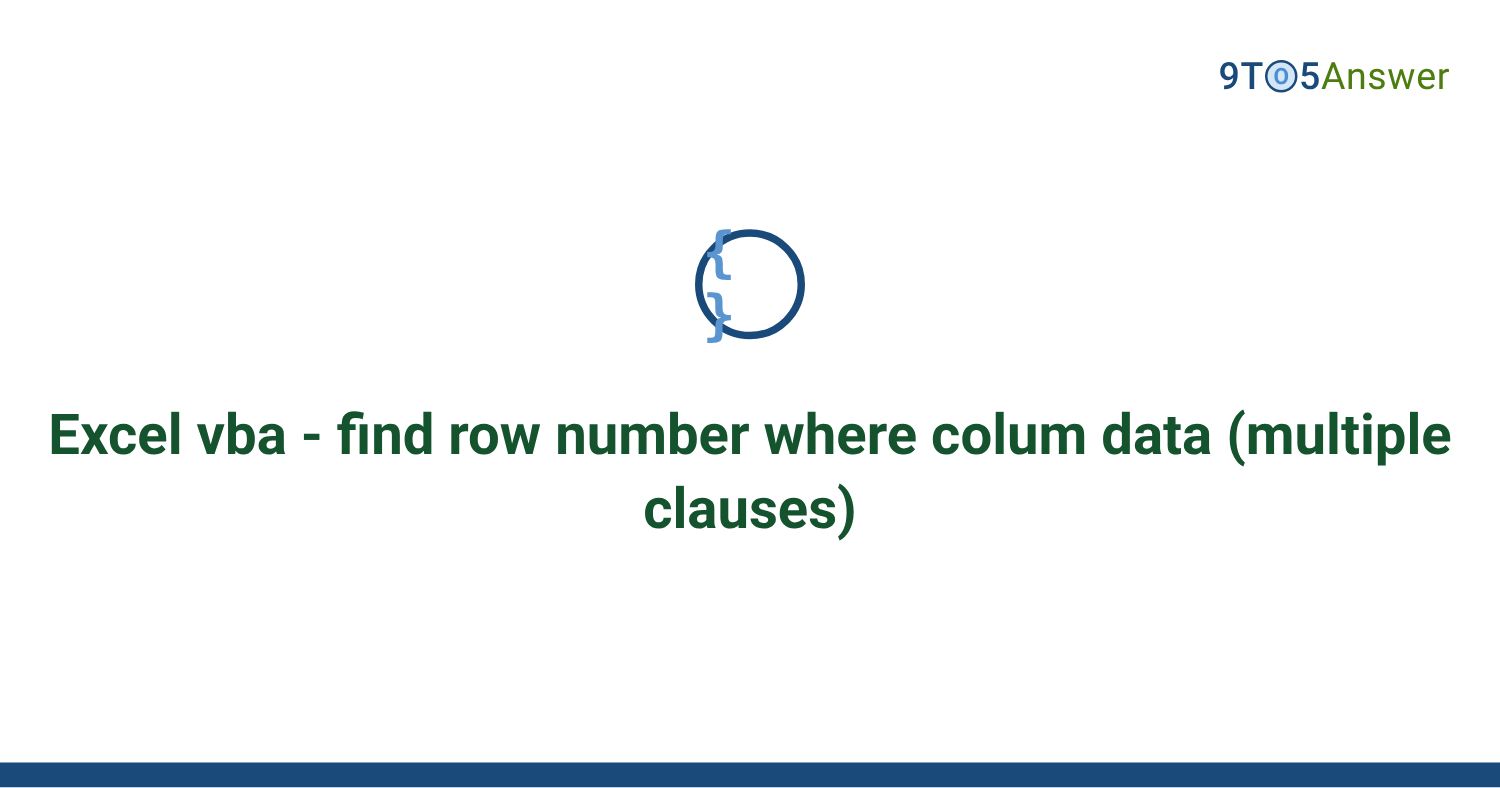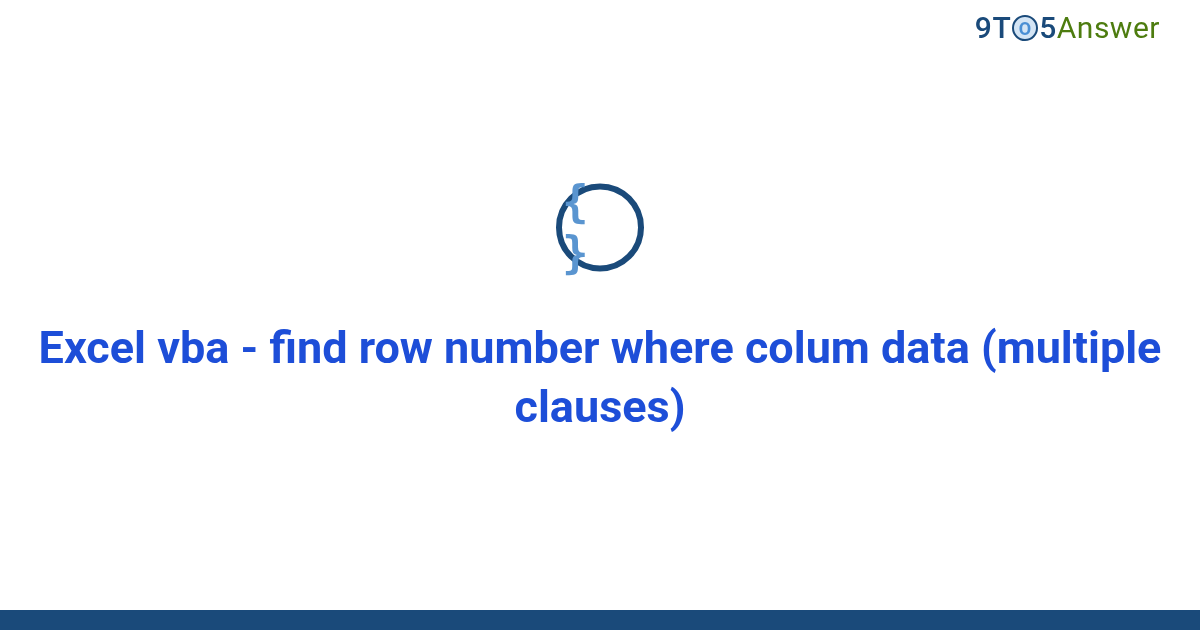--- a/index.html
+++ b/index.html
@@ -10,21 +10,21 @@
     body {
       width: 1200px;
       height: 630px;
       background: #ffffff;
       font-family: -apple-system, BlinkMacSystemFont, "Segoe UI", Roboto, Helvetica, Arial, sans-serif;
       position: relative;
       overflow: hidden;
     }
     .brand {
       position: absolute;
-      top: 10px;
+      top: 44px;
       right: 40px;
       font-size: 30px;
       font-weight: 400;
       letter-spacing: 0.5px;
     }
     .brand .nine {
       color: #1a4a7a;
       font-weight: 500;
     }
     .brand .t {
@@ -77,21 +77,21 @@
       justify-content: center;
       font-size: 44px;
       font-weight: 700;
       color: #5a95d0;
       letter-spacing: 2px;
       font-family: "Consolas", "Monaco", monospace;
     }
     .title {
       font-size: 45px;
       font-weight: 700;
-      color: #1d4ed8;
+      color: #14532d;
       text-align: center;
       line-height: 1.3;
       padding: 0 32px;
     }
     .bottom-bar {
       position: absolute;
       bottom: 0;
       left: 0;
       right: 0;
       height: 20px;

